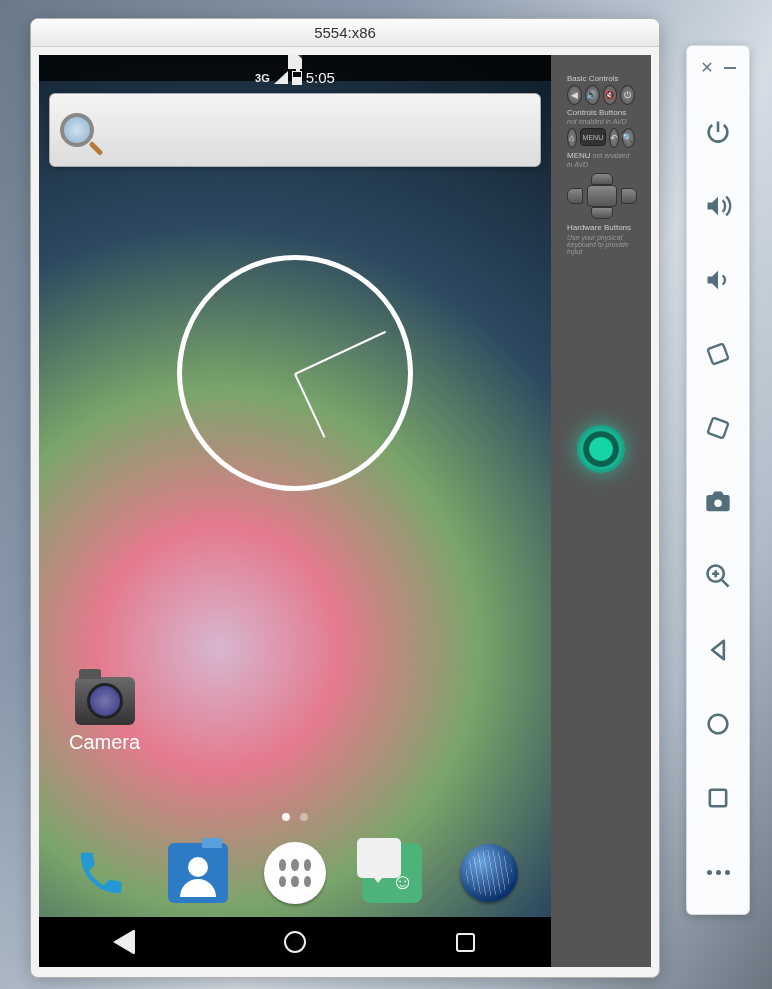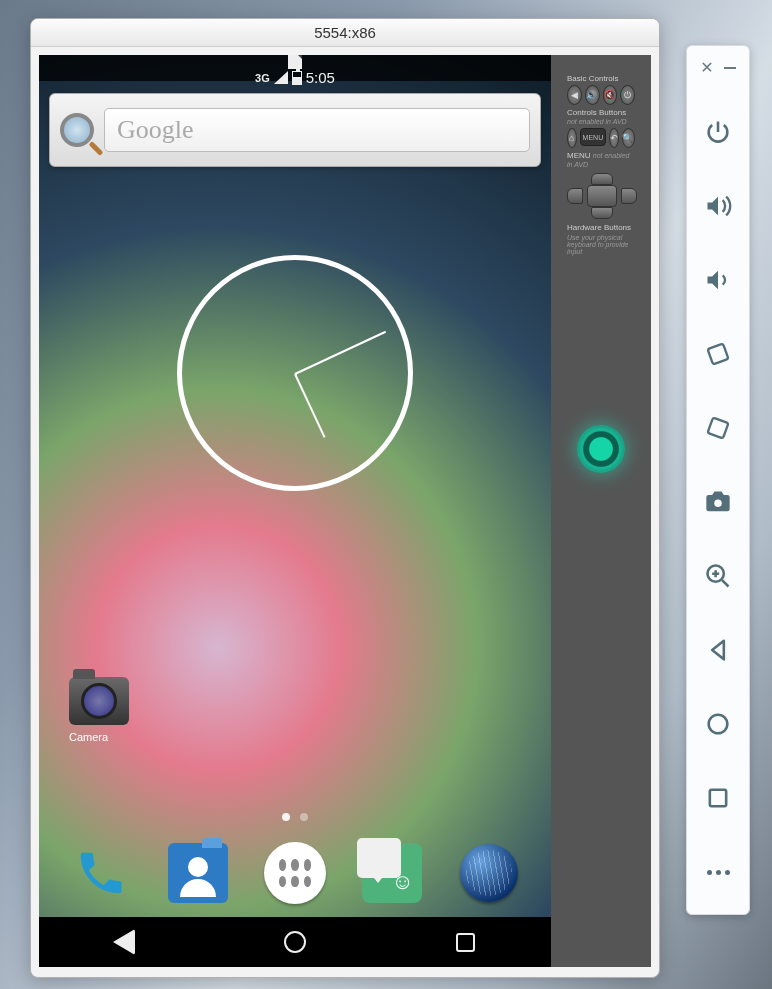--- a/index.html
+++ b/index.html
@@ -75,21 +75,21 @@
 
   
   .clock-wrap{position:absolute;left:50%;top:200px;transform:translateX(-50%);}
   .clock{width:236px;height:236px;border:5px solid #fff;border-radius:50%;position:relative;}
   .hand{position:absolute;left:50%;top:50%;background:#fff;transform-origin:0 50%;height:2px;}
   .hand.h{width:70px;transform:rotate(65deg);}
   .hand.m{width:100px;transform:rotate(-25deg);}
   .hub{position:absolute;left:50%;top:50%;width:2px;height:2px;background:#fff;}
 
   
-  .camera-app{position:absolute;left:30px;top:622px;text-align:left;color:#fff;font-size:11px;}
+  .camera-app{position:absolute;left:30px;top:622px;text-align:right;color:#fff;font-size:20px;}
   .camera-icon{width:60px;height:48px;background:linear-gradient(#6a6a6a,#333);border-radius:6px;position:relative;margin:0 auto 6px;}
   .camera-icon:before{content:"";position:absolute;left:50%;top:50%;transform:translate(-50%,-50%);width:30px;height:30px;background:radial-gradient(#77a,#338);border-radius:50%;border:3px solid #222;}
   .camera-icon:after{content:"";position:absolute;left:4px;top:-8px;width:22px;height:10px;background:#555;border-radius:3px 3px 0 0;}
 
   
   .dots{position:absolute;top:758px;left:50%;transform:translateX(-50%);display:flex;gap:10px;}
   .dots span{width:8px;height:8px;background:#fff;border-radius:50%;opacity:.9;}
   .dots span.dim{opacity:.4;}
 
   
@@ -159,23 +159,20 @@
         <div class="status-right">
           <span style="font-size:11px;font-weight:bold;">3G</span>
           <span class="sig"></span>
           <span class="batt"></span>
           <span style="font-size:15px;">5:05</span>
         </div>
       </div>
 
       <div class="search-widget">
         <div class="mag"></div>
-        <div class="search-box">
-          <span>Google</span>
-        </div>
       </div>
 
       <div class="clock-wrap">
         <div class="clock">
           <div class="hand m"></div>
           <div class="hand h"></div>
           <div class="hub"></div>
         </div>
       </div>
 

